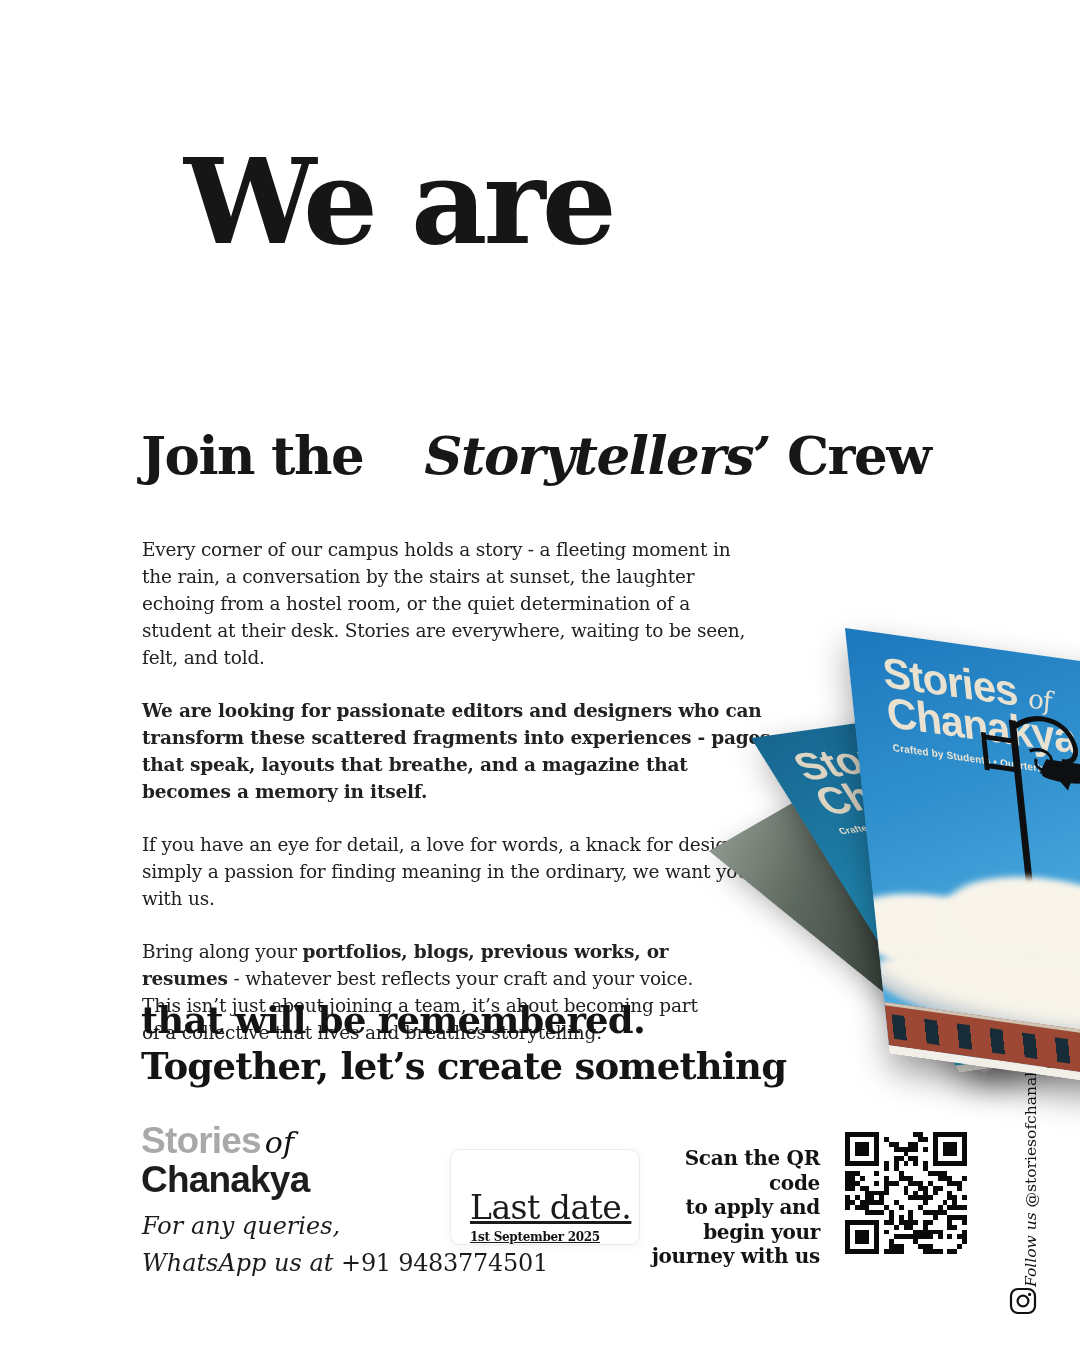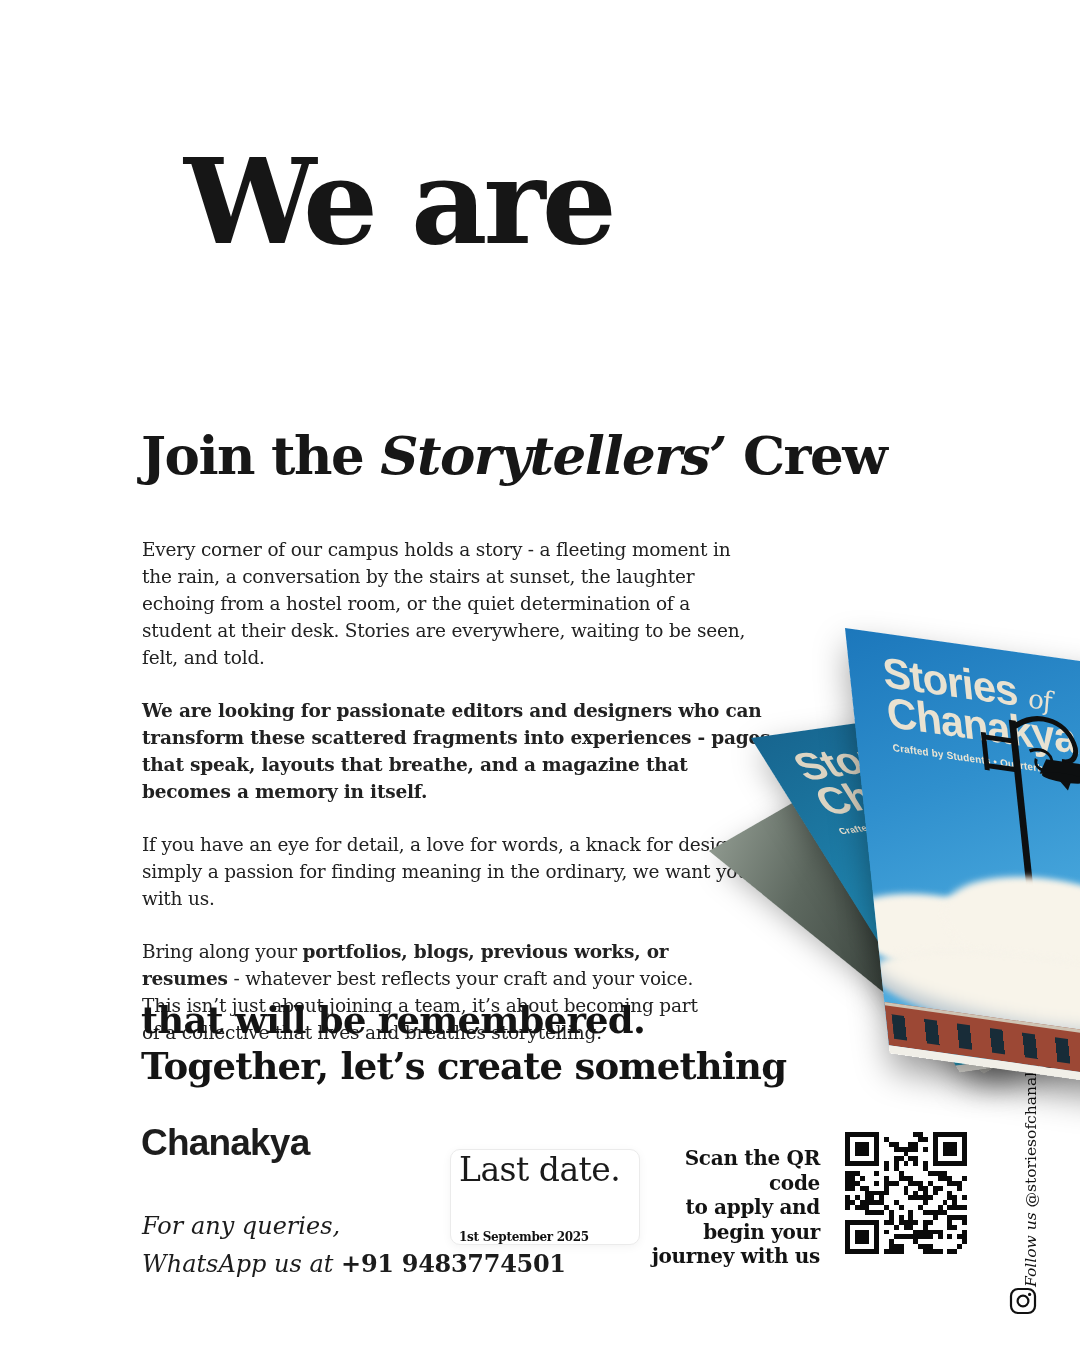--- a/index.html
+++ b/index.html
@@ -10,21 +10,21 @@
     font-family:"DejaVu Serif", serif; color:#1b1b1b;
   }
 
   
   .headline { position:absolute; left:140px; top:140px; font-weight:700;
     font-size:118px; line-height:1.05; letter-spacing:-4px; color:#161616;margin-left:44px; }
   .headline .blue { color:#4da0d1; }
 
   .subheadline { position:absolute; left:141px; top:424px;
     font-size:53px; font-weight:700; letter-spacing:-1.5px; color:#171717; }
-  .subheadline .ital { font-style:italic; }
+  .subheadline .ital { font-style:italic;margin-left:44px; }
 
   
   .copy { position:absolute; left:142px; top:536px; width:648px;
     font-size:18.5px; line-height:27px; letter-spacing:-0.2px; color:#222; }
   .copy p { margin-bottom:26px; }
   .copy p.semibold { font-weight:600; width:640px; }
   .copy p.p1 { width:612px; }
   .copy p.p3 { width:628px; }
   .copy p.p4 { width:576px; }
   .copy b { font-weight:700; }
@@ -35,27 +35,27 @@
   
   .brand { position:absolute; left:141px; top:1122px; line-height:1; }
   .brand .stories { font-family:"Liberation Sans", sans-serif; font-weight:700;
     font-size:37px; letter-spacing:-0.8px; color:#a9a9a9; }
   .brand .of { font-style:italic; font-size:30px; color:#111; margin-left:4px; }
   .brand .chanakya { font-family:"Liberation Sans", sans-serif; font-weight:700;
     font-size:37px; letter-spacing:-0.8px; color:#1d1d1d; margin-top:2px; }
 
   .queries { position:absolute; left:142px; top:1208px; font-style:italic;
     font-size:24px; line-height:1.55; color:#1c1c1c; }
-  .queries .phone { font-style:normal; font-weight:700; letter-spacing:-0.3px; }
+  .queries .phone { font-style:normal; font-weight:400; letter-spacing:-0.3px; }
 
   
   .deadline { position:absolute; left:450px; top:1149px; width:190px; height:96px;
     background:#fff; border:1px solid #ebebeb; border-radius:10px;
     box-shadow:0 2px 10px rgba(0,0,0,0.05);
-    display:flex; flex-direction:column; justify-content:space-between; padding-left:8px; }
+    display:flex; flex-direction:column; justify-content:flex-end; padding-left:19px;text-decoration:underline; }
   .deadline .dl-title { font-size:33px; letter-spacing:-0.5px; color:#1a1a1a; }
   .deadline .dl-date { font-size:12px; font-weight:700; letter-spacing:-0.3px; color:#111; margin-top:3px; }
 
   
   .qr-caption { position:absolute; left:628px; top:1146px; width:192px;
     text-align:right; font-weight:700; font-size:20px; line-height:1.23;
     letter-spacing:-0.3px; color:#131313; }
   .qr { position:absolute; left:845px; top:1132px; width:122px; height:122px; }
 
   
@@ -135,20 +135,21 @@
     <p class="p3">If you have an eye for detail, a love for words, a knack for design, or simply a passion for finding meaning in the ordinary, we want you with us.</p>
     <p class="p4"><span>Bring along your </span><b>portfolios, blogs, previous works, or resumes</b><span> - whatever best reflects your craft and your voice. This isn’t just about joining a team, it’s about becoming part of a collective that lives and breathes storytelling.</span></p>
   </div>
 
   <div class="closing">
     <div>that will be remembered.</div>
     <div>Together, let’s create something</div>
   </div>
 
   <div class="brand">
+    <div><span class="stories">Stories</span><span class="of">of</span></div>
     <div class="chanakya">Chanakya</div>
   </div>
 
   <div class="queries">
     <div>For any queries,</div>
     <div><span>WhatsApp us at </span><span class="phone">+91 9483774501</span></div>
   </div>
 
   <div class="deadline">
     <div class="dl-title">Last date.</div>

